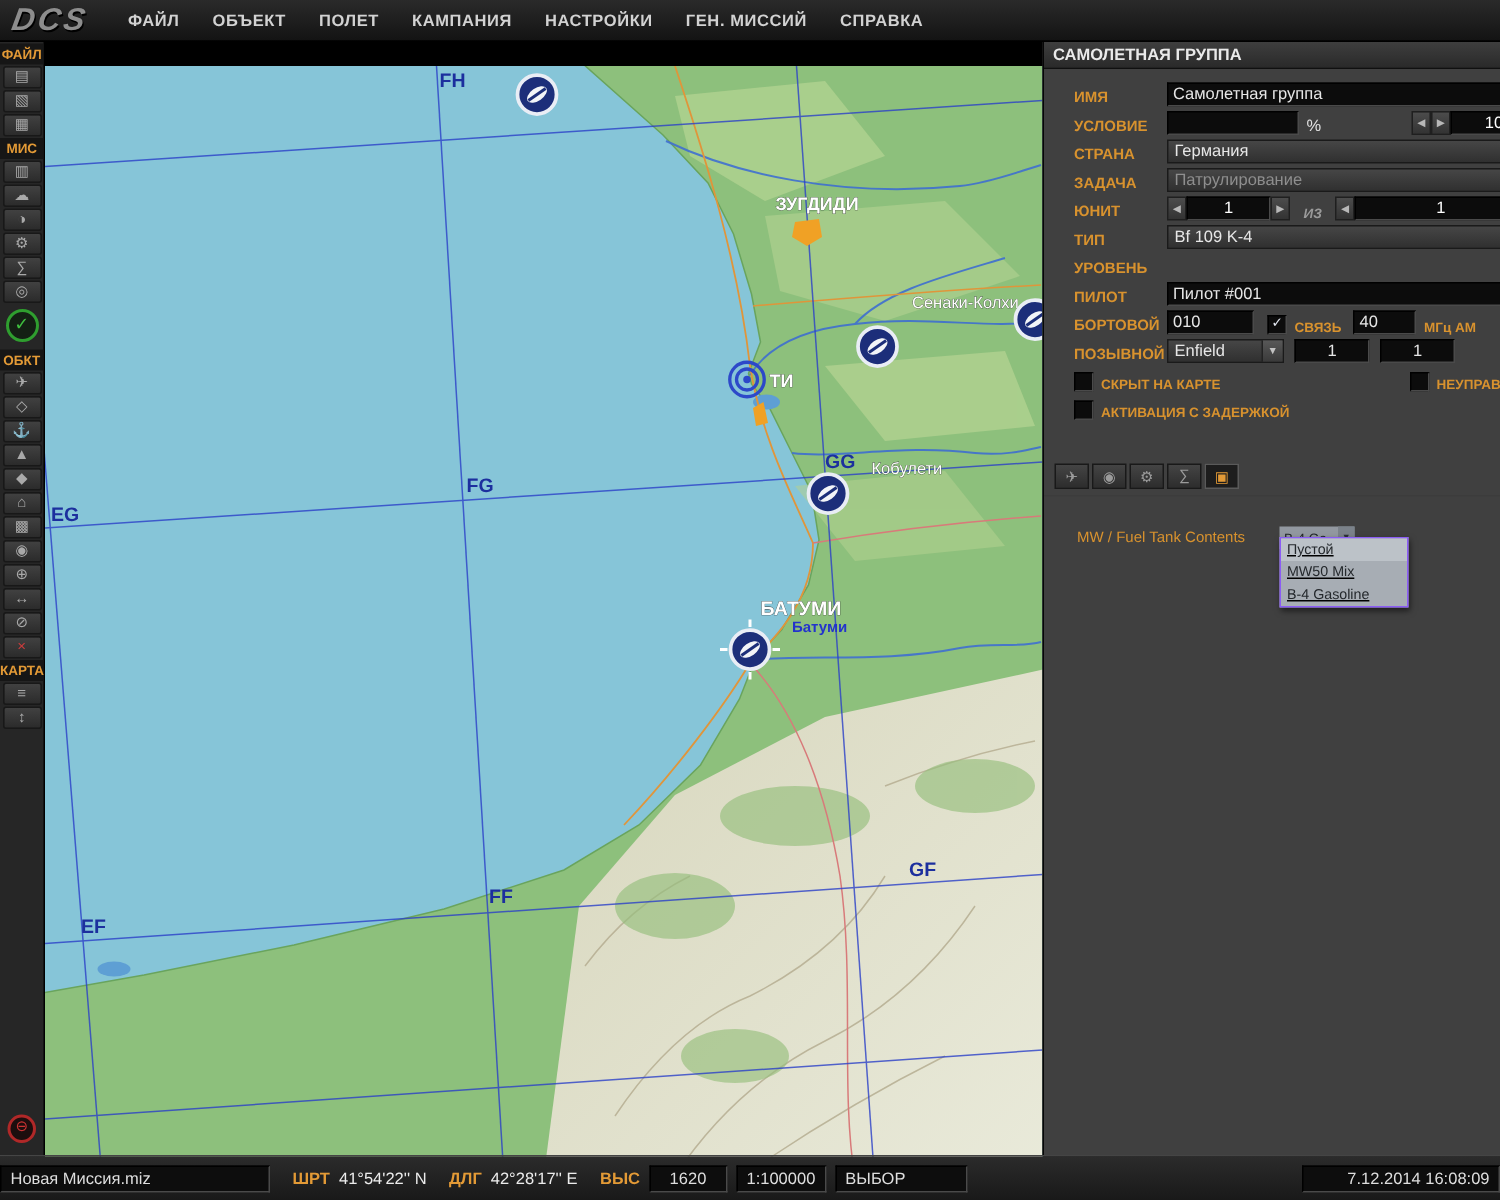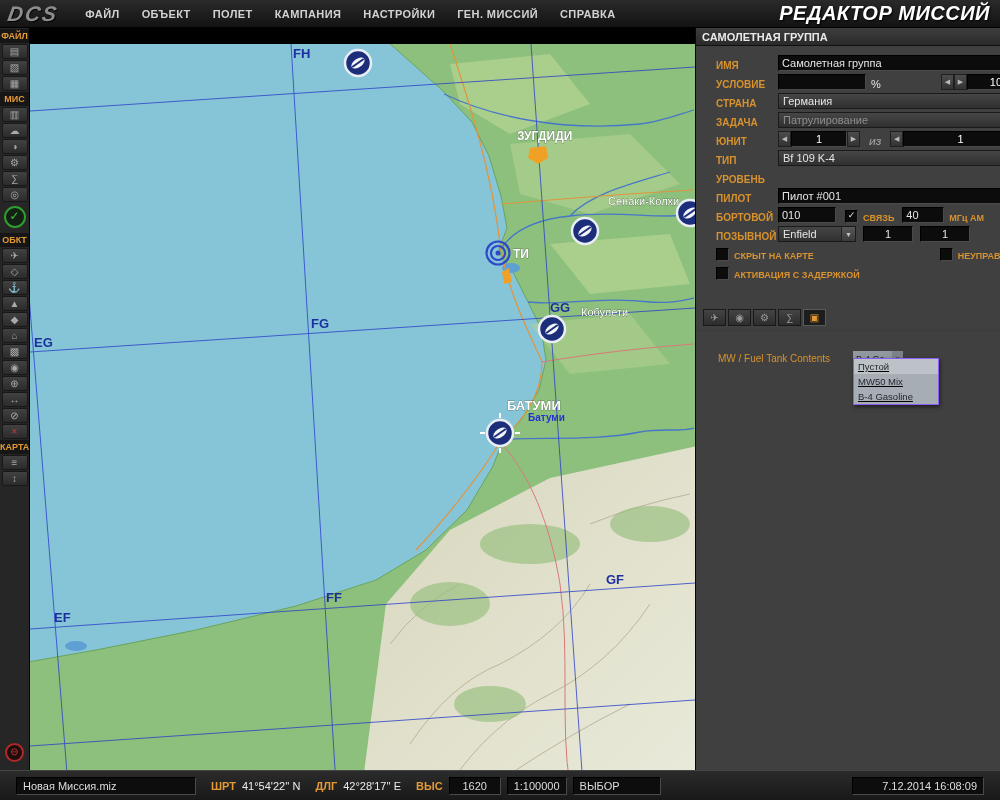--- a/index.html
+++ b/index.html
@@ -49,38 +49,37 @@
   .ptab.active{background:#1d1d1d;border-color:#5a5a5a;color:#e39a36;}
   .fuel-row{position:relative;height:16px;margin-top:20px;}
   .fuel-label{position:absolute;left:22px;top:2px;color:#d8922e;font-size:10px;}
   .fuel-dd{position:absolute;left:157px;top:0;width:50px;height:15px;background:#9298a0;color:#22262a;font-size:9px;display:flex;align-items:center;padding-left:3px;box-sizing:border-box;}
   .fuel-dd .arrow2{margin-left:auto;width:11px;height:100%;background:#7b828a;color:#2c3036;font-size:6px;display:flex;align-items:center;justify-content:center;}
   .fuel-list{position:absolute;left:157px;top:330px;width:84px;background:#a7adb4;border:1px solid #8b5cf6;box-shadow:1px 2px 4px rgba(0,0,0,.55);z-index:40;text-decoration:underline;}
   .fuel-opt{height:15px;display:flex;align-items:center;padding-left:4px;color:#24282c;font-size:9.5px;}
   .fuel-opt.hover{background:#bcc2c8;}
 
   
-  .statusbar{position:absolute;left:0;top:770px;width:1000px;height:30px;background:linear-gradient(#2b2b2b,#191919);border-top:1px solid #454545;display:flex;align-items:center;padding:0 16px;box-sizing:border-box;z-index:30;}
+  .statusbar{position:absolute;left:0;top:770px;width:1000px;height:30px;background:linear-gradient(#2b2b2b,#191919);border-top:1px solid #454545;display:flex;align-items:center;padding:0 0;box-sizing:border-box;z-index:30;}
   .sb-box{background:#0d0d0d;border:1px solid;border-color:#000 #4a4a4a #4a4a4a #000;color:#dedede;font-size:11px;height:18px;display:flex;align-items:center;padding:0 6px;box-sizing:border-box;white-space:nowrap;}
   .sb-label{color:#e39a36;font-size:11px;font-weight:bold;margin-left:15px;margin-right:6px;}
   .sb-val{color:#ececec;font-size:11px;}
 </style>
 </head>
 <body>
 
 <div class="menubar">
   <div class="logo">DCS</div>
   <div class="menu-item">ФАЙЛ</div>
   <div class="menu-item">ОБЪЕКТ</div>
   <div class="menu-item">ПОЛЕТ</div>
   <div class="menu-item">КАМПАНИЯ</div>
   <div class="menu-item">НАСТРОЙКИ</div>
   <div class="menu-item">ГЕН. МИССИЙ</div>
   <div class="menu-item">СПРАВКА</div>
-  <div class="app-title">РЕДАКТОР МИССИЙ</div>
 </div>
 
 <div class="left-toolbar">
   <div class="tb-label">ФАЙЛ</div>
   <div class="tb-icon">▤</div>
   <div class="tb-icon">▧</div>
   <div class="tb-icon">▦</div>
   <div class="tb-label">МИС</div>
   <div class="tb-icon">▥</div>
   <div class="tb-icon">☁</div>

